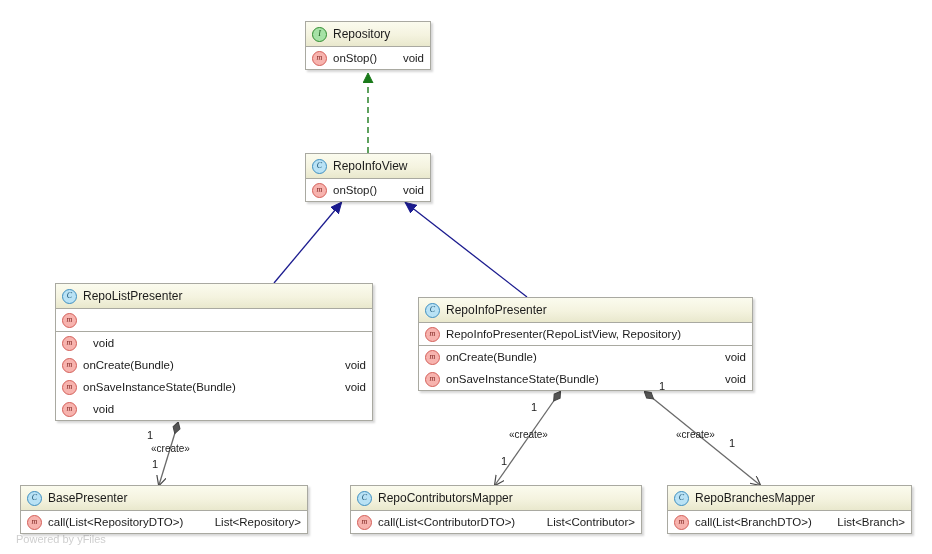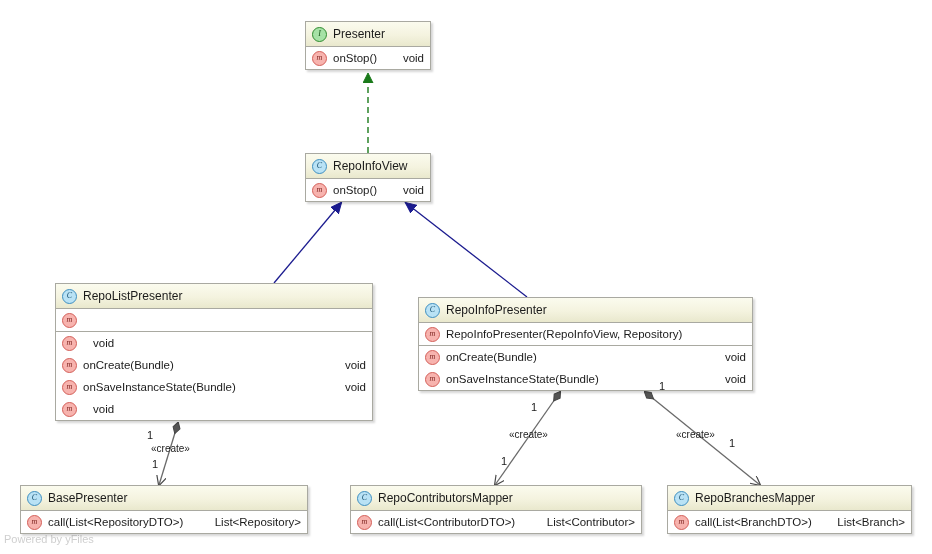--- a/index.html
+++ b/index.html
@@ -119,21 +119,21 @@
   .edge-label.stereotype {
     font-size: 10px;
   }
   .edge-label.mult {
     font-size: 11px;
   }
 
   
   .watermark {
     position: absolute;
-    left: 4px;
+    left: 16px;
     top: 533px;
     font-size: 11px;
     color: #cfcfcf;
     white-space: nowrap;
     z-index: 2;
   }
 </style>
 </head>
 <body>
 
@@ -170,21 +170,21 @@
      RepoContributorsMapper --&gt;
     <line x1="560" y1="392" x2="495" y2="485" stroke="#6a6a6a" stroke-width="1.3" marker-start="url(#diamond-filled)" marker-end="url(#open-arrow)"></line>
 
      RepoBranchesMapper --&gt;
     <line x1="645" y1="392" x2="760" y2="485" stroke="#6a6a6a" stroke-width="1.3" marker-start="url(#diamond-filled)" marker-end="url(#open-arrow)"></line>
   </svg>
 
   <div class="node" style="left:305px; top:21px; width:126px;">
     <div class="node-header">
       <span class="badge badge-interface">I</span>
-      <span class="node-title">Presenter</span>
+      <span class="node-title">Repository</span>
     </div>
     <div class="compartment">
       <div class="member">
         <span class="badge badge-method">m</span>
         <span class="member-sig">onStop()</span>
         <span class="member-ret">void</span>
       </div>
     </div>
   </div>
 
@@ -236,21 +236,21 @@
   </div>
 
   <div class="node" style="left:418px; top:297px; width:335px;">
     <div class="node-header">
       <span class="badge badge-class">C</span>
       <span class="node-title">RepoInfoPresenter</span>
     </div>
     <div class="compartment">
       <div class="member">
         <span class="badge badge-method">m</span>
-        <span class="member-sig">RepoInfoPresenter(RepoInfoView, Repository)</span>
+        <span class="member-sig">RepoInfoPresenter(RepoListView, Repository)</span>
         <span class="member-ret"></span>
       </div>
     </div>
     <div class="compartment">
       <div class="member">
         <span class="badge badge-method">m</span>
         <span class="member-sig">onCreate(Bundle)</span>
         <span class="member-ret">void</span>
       </div>
       <div class="member">

